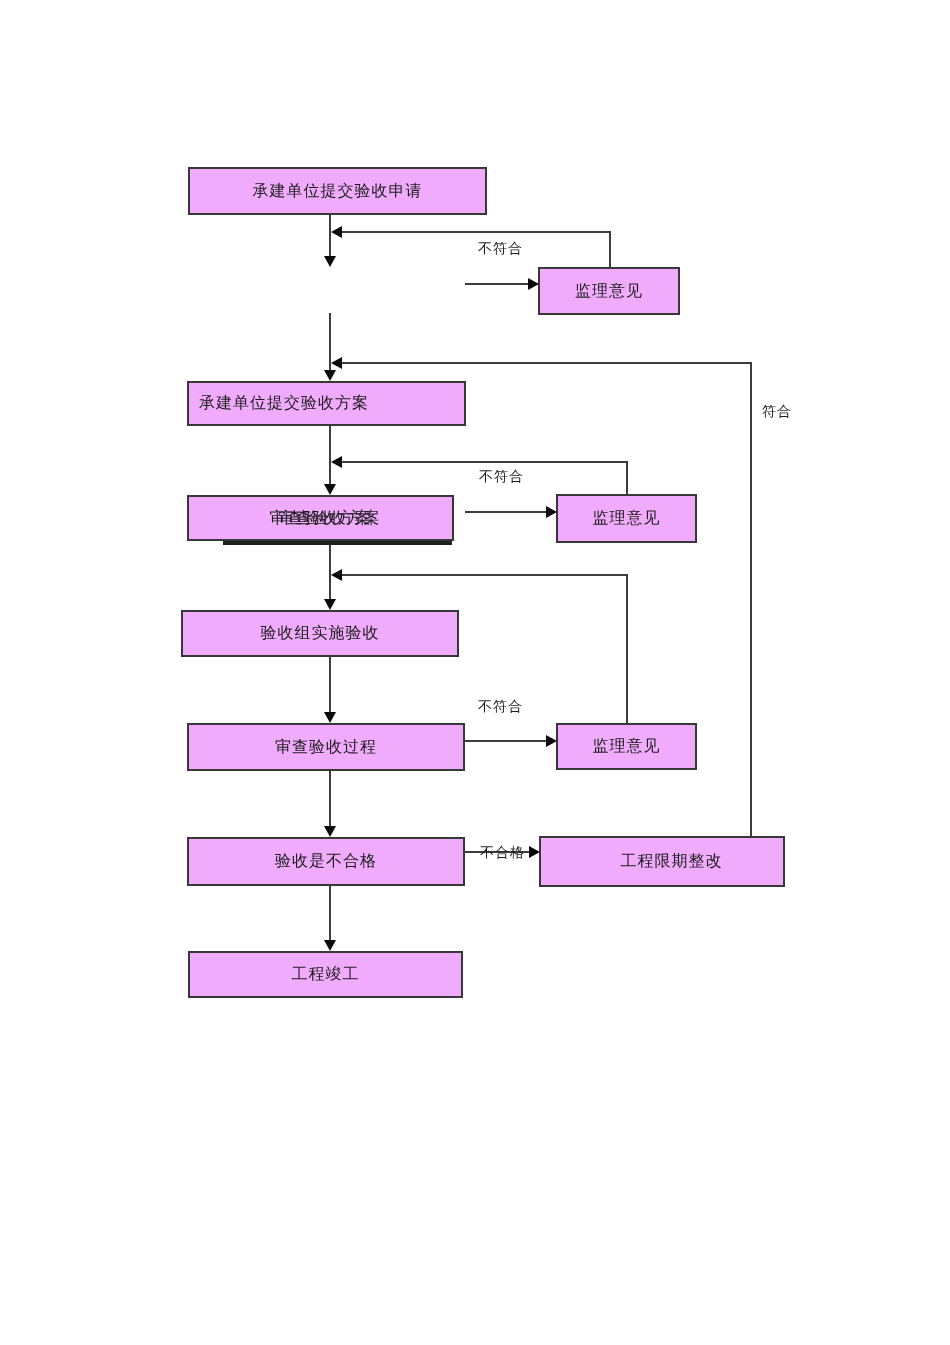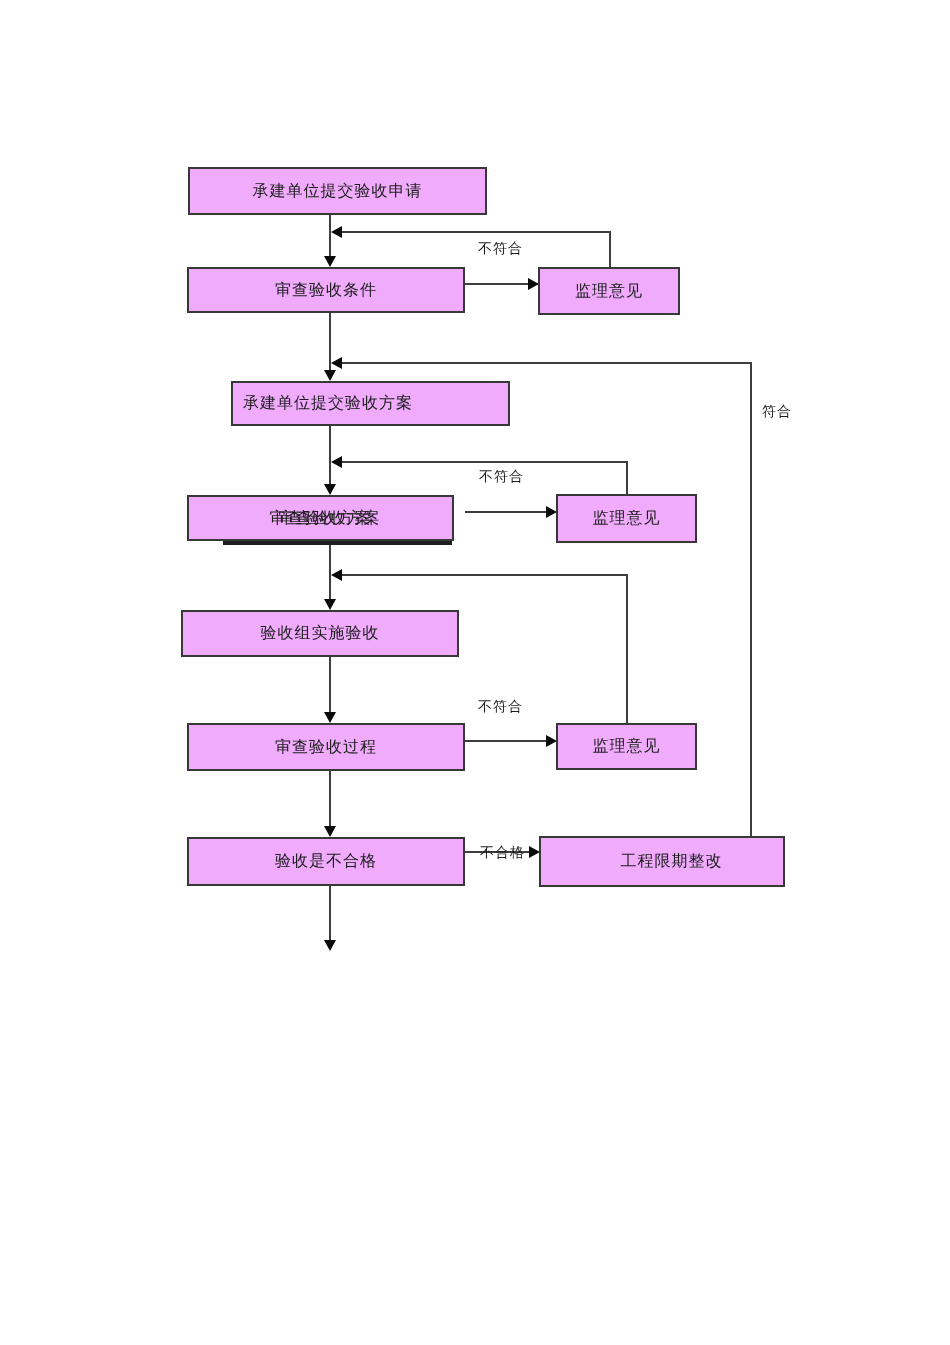--- a/index.html
+++ b/index.html
@@ -17,21 +17,21 @@
     border: 2px solid #383838;
     background: #f0abfc;
     display: flex;
     align-items: center;
     justify-content: center;
     font-size: 16px;
     letter-spacing: 1px;
     box-sizing: border-box;
     white-space: nowrap;
   }
-  .node.left-align { justify-content: flex-start; padding-left: 10px; margin-left: 44px; }
+  .node.left-align { justify-content: flex-start; padding-left: 10px; }
   .hline { position: absolute; height: 2px; background: #3d3d3d; }
   .vline { position: absolute; width: 2px; background: #3d3d3d; }
   .thickbar { position: absolute; height: 4px; background: #1f1f1f; }
   .arr { position: absolute; width: 0; height: 0; }
   .arr.down  { border-left: 6px solid transparent; border-right: 6px solid transparent; border-top: 11px solid #0a0a0a; }
   .arr.left  { border-top: 6px solid transparent; border-bottom: 6px solid transparent; border-right: 11px solid #0a0a0a; }
   .arr.right { border-top: 6px solid transparent; border-bottom: 6px solid transparent; border-left: 11px solid #0a0a0a; }
   .edge-label {
     position: absolute;
     font-size: 14px;
@@ -49,39 +49,39 @@
   .ghost-wrap .base  { left: 50%; }
   .ghost-wrap .ghost { left: calc(50% + 9px); }
 </style>
 </head>
 <body>
 
 <div class="canvas">
 
   <div class="node" style="left:188px; top:167px; width:299px; height:48px;">承建单位提交验收申请</div>
 
-  <div class="node" style="left:187px; top:267px; width:278px; height:46px;">审查验收条件</div>
 
   <div class="node left-align" style="left:187px; top:381px; width:279px; height:45px;">承建单位提交验收方案</div>
 
   <div class="node" style="left:187px; top:495px; width:267px; height:46px;">
     <div class="ghost-wrap">
       <span class="base">审查验收方案</span>
       <span class="ghost">审查验收方案</span>
     </div>
   </div>
 
   <div class="thickbar" style="left:223px; top:541px; width:229px;"></div>
 
   <div class="node" style="left:181px; top:610px; width:278px; height:47px;">验收组实施验收</div>
 
   <div class="node" style="left:187px; top:723px; width:278px; height:48px;">审查验收过程</div>
 
   <div class="node" style="left:187px; top:837px; width:278px; height:49px;">验收是不合格</div>
 
+  <div class="node" style="left:188px; top:951px; width:275px; height:47px;">工程竣工</div>
 
   <div class="node" style="left:538px; top:267px; width:142px; height:48px;">监理意见</div>
 
   <div class="node" style="left:556px; top:494px; width:141px; height:49px;">监理意见</div>
 
   <div class="node" style="left:556px; top:723px; width:141px; height:47px;">监理意见</div>
 
   <div class="node" style="left:539px; top:836px; width:246px; height:51px;padding-left:19px;">工程限期整改</div>
 
   <div class="vline" style="left:329px; top:215px; height:42px;"></div>

